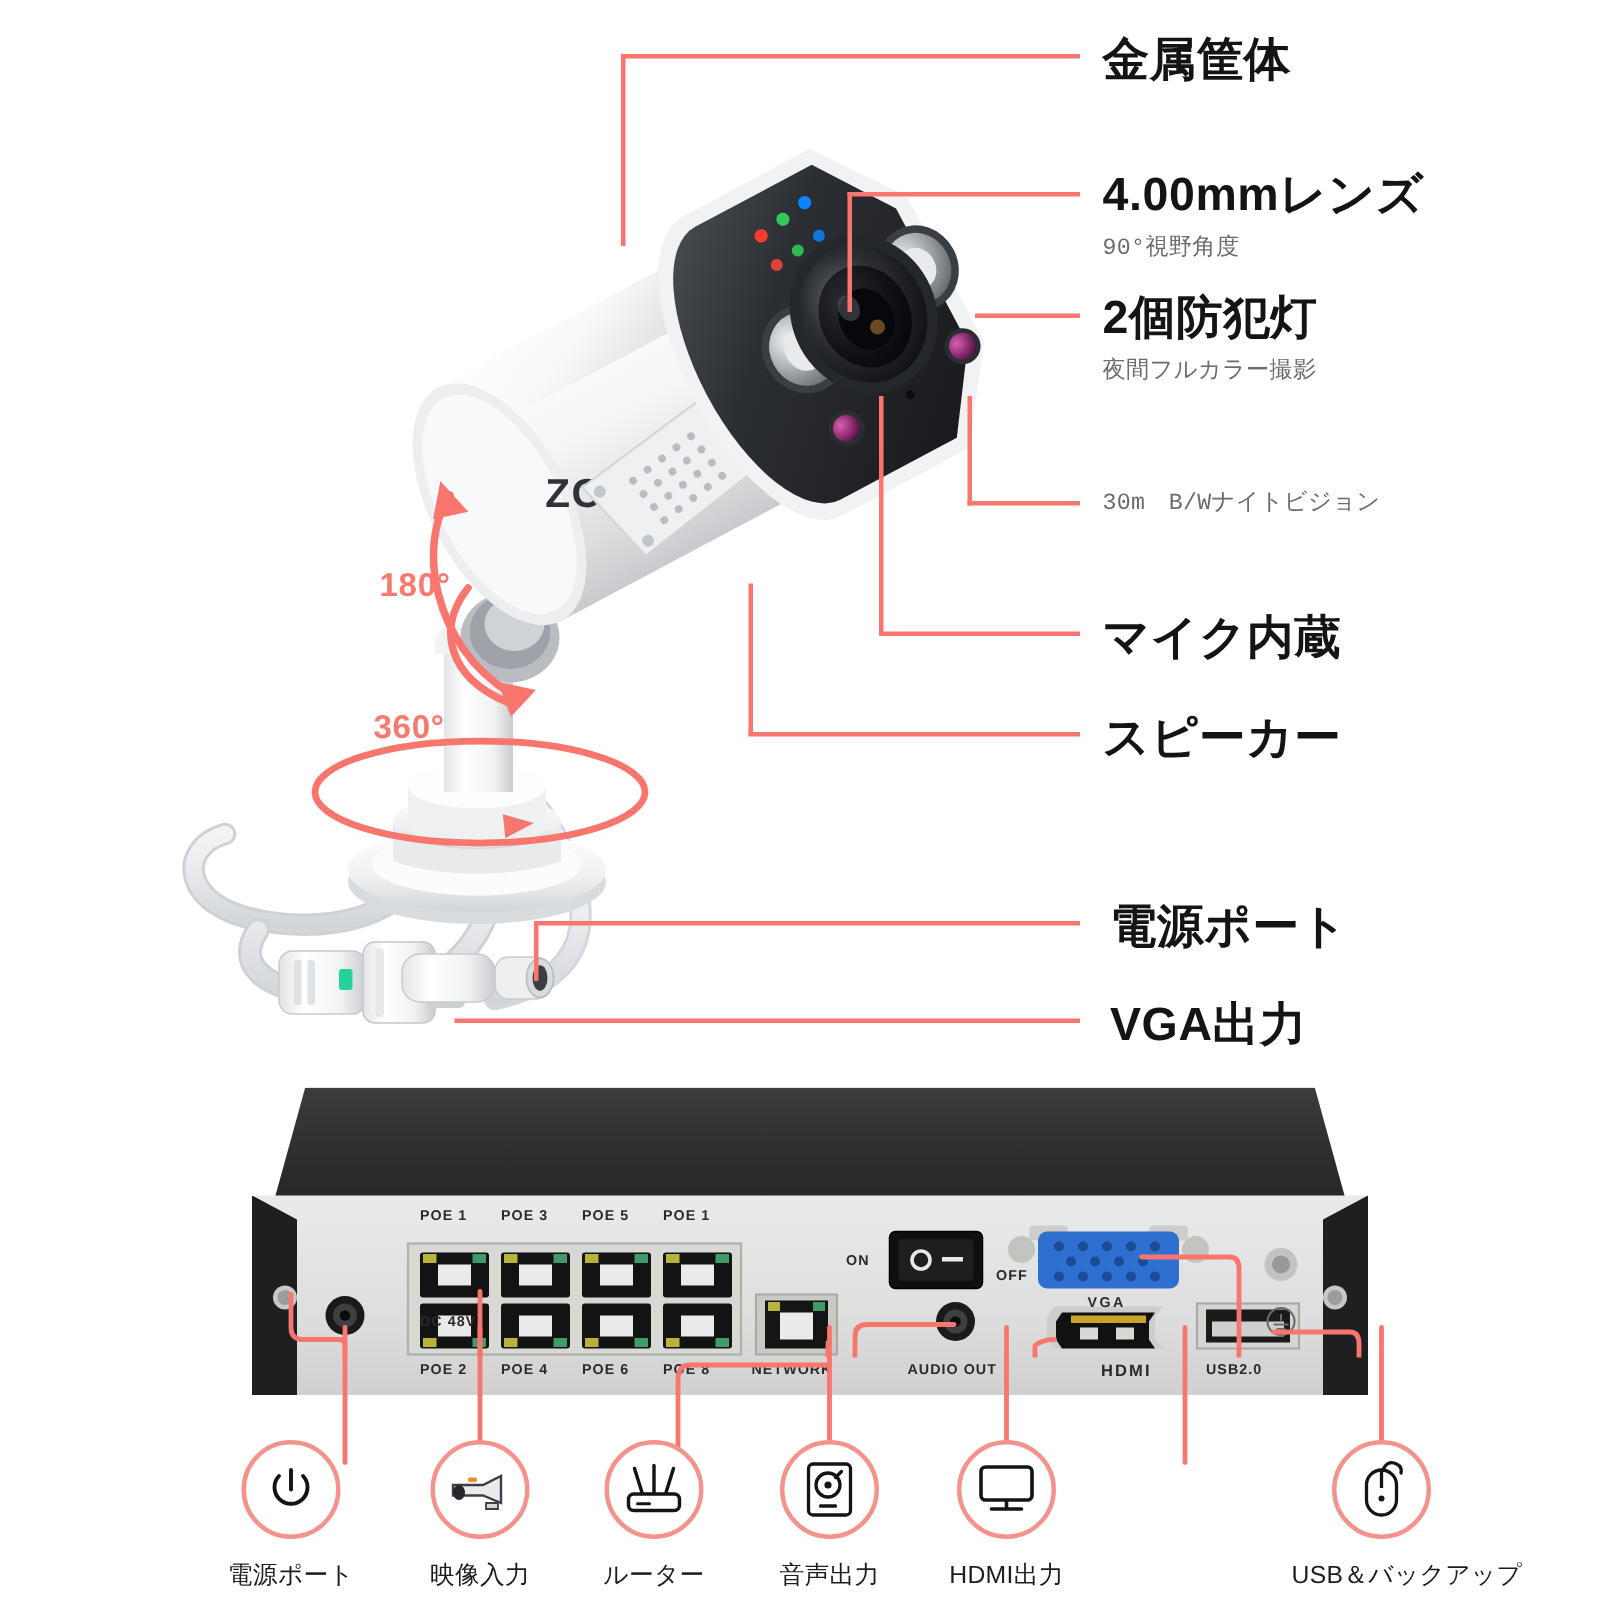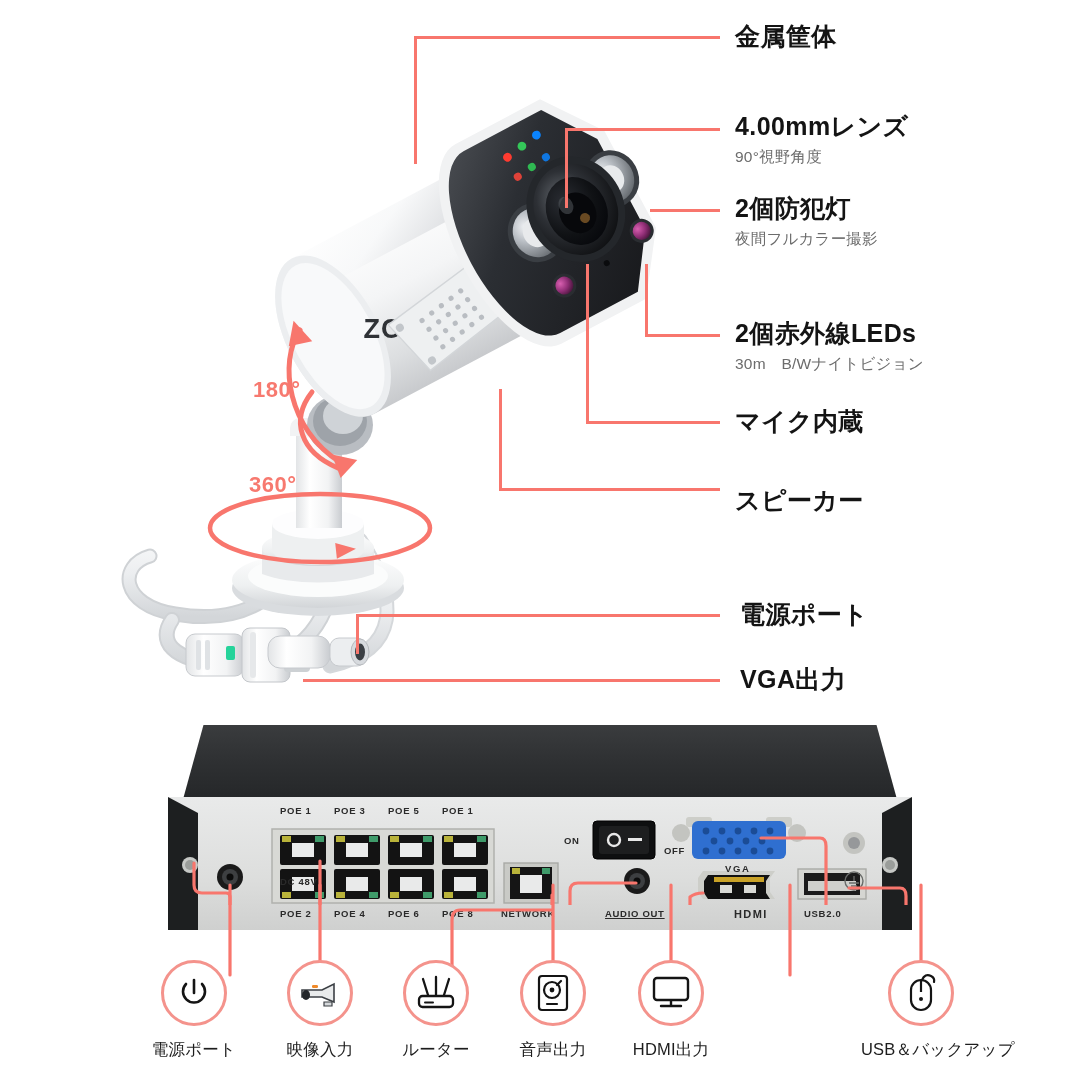--- a/index.html
+++ b/index.html
@@ -2,22 +2,22 @@
 <html lang="ja"><head>
 <meta charset="utf-8">
 <style>
   html,body{margin:0;padding:0;background:#fff;}
   body{width:1080px;height:1080px;position:relative;overflow:hidden;
        font-family:"Liberation Sans","DejaVu Sans",sans-serif;color:#1b1b1b;}
   #stage{position:absolute;inset:0;}
 
   
   .callout{position:absolute;}
-  .callout .ttl{font-size:25px;font-weight:700;letter-spacing:.4px;line-height:1.18;color:#141414;white-space:nowrap;}
-  .callout .sub{font-size:15.5px;font-weight:400;color:#6c6c6c;margin-top:5px;white-space:nowrap;letter-spacing:.2px;}
+  .callout .ttl{font-size:31px;font-weight:700;letter-spacing:.4px;line-height:1.18;color:#141414;white-space:nowrap;}
+  .callout .sub{font-size:15.5px;font-weight:400;color:#6c6c6c;margin-top:5px;white-space:nowrap;letter-spacing:.2px;font-family:Liberation Mono, monospace;}
 
   .angle{position:absolute;font-size:22px;font-weight:700;color:#F7796F;letter-spacing:.5px;text-align:center;}
 
   
   .ln{position:absolute;background:#F8766D;}
   .lnh{height:3px;}
   .lnv{width:3px;}
 
   
   .iconcell{position:absolute;width:120px;text-align:center;}
@@ -280,27 +280,26 @@
   </div>
   <div class="callout" style="left:735px;top:112px;">
     <div class="ttl">4.00mmレンズ</div>
     <div class="sub">90°視野角度</div>
   </div>
   <div class="callout" style="left:735px;top:194px;">
     <div class="ttl">2個防犯灯</div>
     <div class="sub">夜間フルカラー撮影</div>
   </div>
   <div class="callout" style="left:735px;top:319px;">
-    <div class="ttl">2個赤外線LEDs</div>
     <div class="sub">30m　B/Wナイトビジョン</div>
   </div>
   <div class="callout" style="left:735px;top:407px;">
     <div class="ttl">マイク内蔵</div>
   </div>
-  <div class="callout" style="left:735px;top:474px;margin-top:12px;">
+  <div class="callout" style="left:735px;top:474px;">
     <div class="ttl">スピーカー</div>
   </div>
   <div class="callout" style="left:740px;top:600px;">
     <div class="ttl">電源ポート</div>
   </div>
   <div class="callout" style="left:740px;top:665px;">
     <div class="ttl">VGA出力</div>
   </div>
 
   <div id="nvr" style="left:168px;top:725px;width:744px;height:205px;">
@@ -457,21 +456,21 @@
     <div class="portlbl" style="left:220px;top:80px;">POE 5</div>
     <div class="portlbl" style="left:274px;top:80px;">POE 1</div>
     <div class="portlbl" style="left:112px;top:183px;">POE 2</div>
     <div class="portlbl" style="left:166px;top:183px;">POE 4</div>
     <div class="portlbl" style="left:220px;top:183px;">POE 6</div>
     <div class="portlbl" style="left:274px;top:183px;">POE 8</div>
     <div class="portlbl" style="left:333px;top:183px;">NETWORK</div>
     <div class="portlbl" style="left:396px;top:110px;">ON</div>
     <div class="portlbl" style="left:496px;top:120px;">OFF</div>
     <div class="portlbl" style="left:557px;top:138px;letter-spacing:1.6px;">VGA</div>
-    <div class="portlbl" style="left:437px;top:183px;text-decoration:underline;">AUDIO OUT</div>
+    <div class="portlbl" style="left:437px;top:183px;">AUDIO OUT</div>
     <div class="portlbl" style="left:542px;top:183px;font-size:11px;letter-spacing:1.4px;margin-left:24px;">HDMI</div>
     <div class="portlbl" style="left:636px;top:183px;">USB2.0</div>
   </div>
 
   <svg style="position:absolute;left:0;top:880px;width:1080px;height:120px;" viewBox="0 0 1080 120">
     <g fill="none" stroke="#F8766D" stroke-width="3.2" stroke-linecap="round" stroke-linejoin="round">
       <path d="M230 5 V 95"></path>
       <path d="M320 5 V 95"></path>
       <path d="M552 30 H 460 Q 452 30 452 40 V 95"></path>
       <path d="M553 5 V 95"></path>

